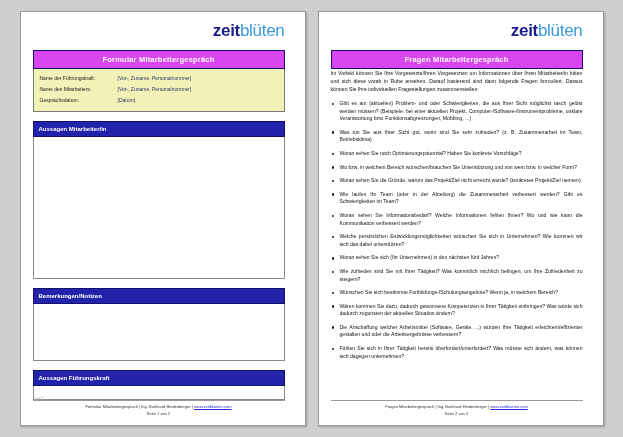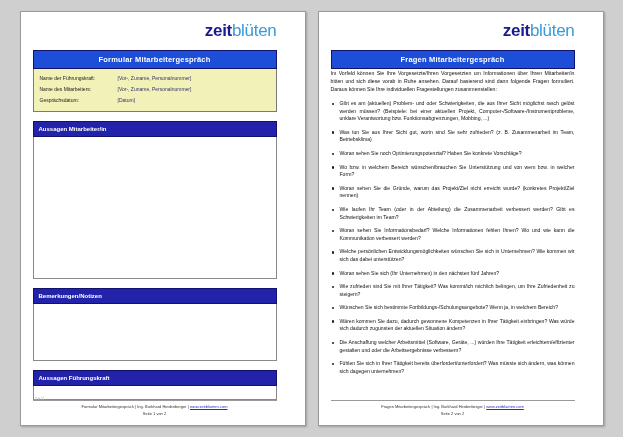--- a/index.html
+++ b/index.html
@@ -29,21 +29,21 @@
     height: 415px;
     background: #ffffff;
     border: 1px solid #9a9a9a;
     box-shadow: 1px 1px 2px rgba(0,0,0,0.25);
     box-sizing: border-box;
     overflow: hidden;
   }
   .page-inner {
     position: absolute;
     top: 0; left: 0; right: 0; bottom: 0;
-    padding: 10px 28px 8px 12px;
+    padding: 10px 20px 8px 12px;
     box-sizing: border-box;
     display: flex;
     flex-direction: column;
   }
   
   .logo {
     text-align: right;
     font-size: 17px;
     line-height: 18px;
     letter-spacing: -0.3px;
@@ -53,21 +53,21 @@
   .logo .zeit {
     color: #1b1b8f;
     font-weight: bold;
   }
   .logo .blueten {
     color: #3a9ad9;
     font-weight: normal;
   }
   
   .title-bar {
-    background: #1d4ed8;
+    background: #d946ef;
     border: 1px solid #12126e;
     color: #ffffff;
     font-size: 7.5px;
     font-weight: bold;
     text-align: center;
     padding: 4px 2px;
     letter-spacing: 0.2px;
   }
   .title-bar.page2 {
   }

